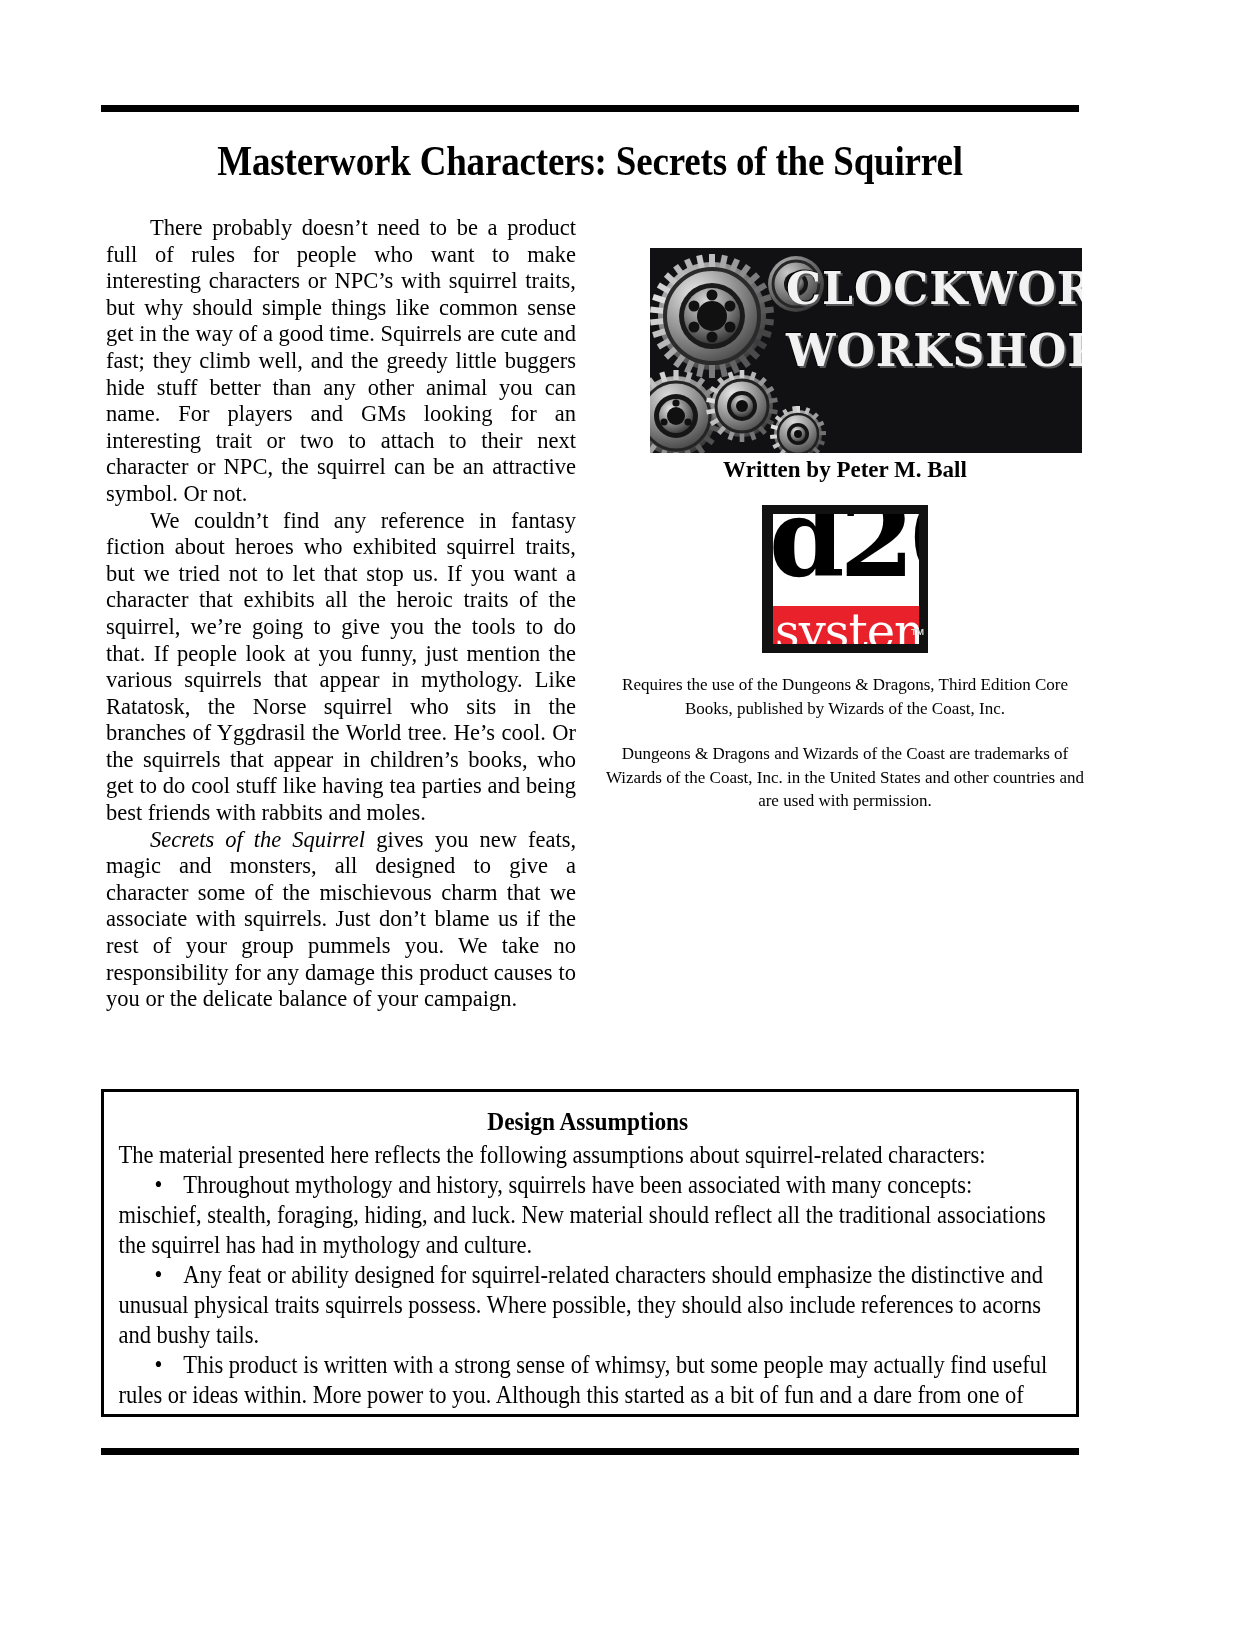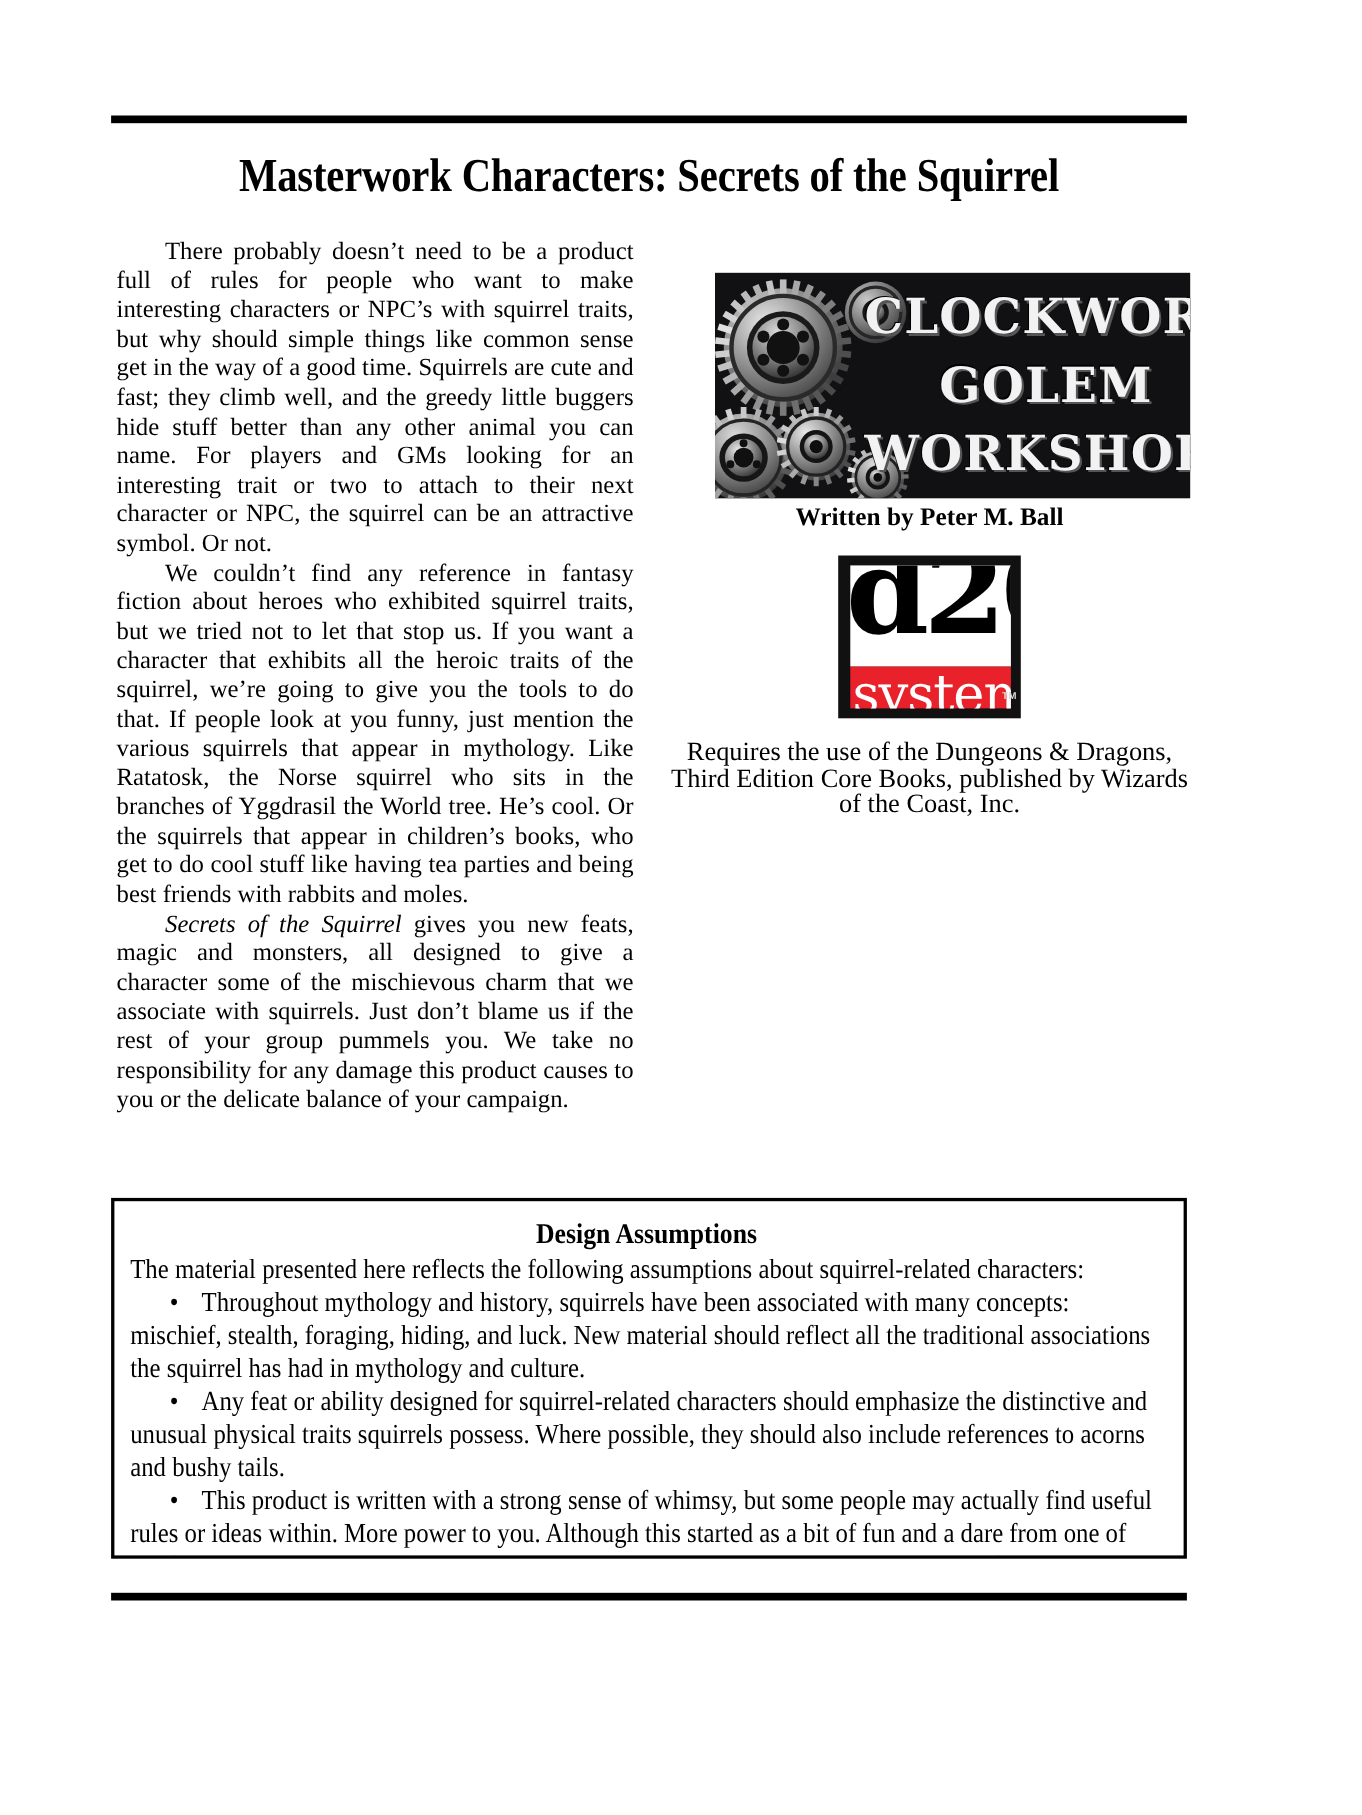--- a/index.html
+++ b/index.html
@@ -83,21 +83,21 @@
     position:absolute;left:2px;top:-11px;color:#fff;
     font-family:"DejaVu Serif","Liberation Serif",serif;
     font-size:48px;line-height:48px;letter-spacing:-1px;margin-top:12px;
   }
   .d20 .tm{
     position:absolute;right:4px;bottom:16px;color:#ddd;
     font-size:9px;font-weight:bold;font-family:"Liberation Sans",sans-serif;
   }
 
   
-  .legal{margin-top:20px;font-size:24px;line-height:23.5px;}
+  .legal{margin-top:20px;font-size:17px;line-height:23.5px;}
   .legal.center{text-align:center;}
   .legal.just{text-align:justify;}
   .legal.b2{margin-top:22px;}
   .legal.b3{margin-top:22px;}
 
   
   .box{
     position:absolute;left:101px;top:1089px;width:978px;height:328px;
     border:3px solid #000;box-sizing:border-box;overflow:hidden;
     font-family:"Liberation Serif","DejaVu Serif",serif;
@@ -463,40 +463,40 @@
           <g transform="translate(146,36)">
             <circle r="28" fill="url(#gmet)" opacity="0.85"></circle>
             <circle r="23" fill="none" stroke="#262626" stroke-width="3"></circle>
             <circle r="12" fill="#151515"></circle>
             <circle r="8" fill="url(#gmet2)"></circle>
           </g>
         </svg>
       </div>
       <div class="btext">
         <div class="b1">CLOCKWORK</div>
-        <div class="b2">GOLEM</div>
         <div class="b3">WORKSHOP</div>
       </div>
     </div>
 
     <div class="byline">Written by Peter M. Ball</div>
 
     <div class="d20wrap">
       <div class="d20">
         <div class="field">
           <span>d20</span>
         </div>
         <div class="band">
           <span>system</span>
         </div>
         <div class="tm">TM</div>
       </div>
     </div>
 
     <div class="legal center">Requires the use of the Dungeons &amp; Dragons, Third Edition Core Books, published by Wizards of the Coast, Inc.</div>
+    <div class="legal center b2">Dungeons &amp; Dragons and Wizards of the Coast are trademarks of Wizards of the Coast, Inc. in the United States and other countries and are used with permission.</div>
 
   </div>
 
   <div class="box">
     <div class="inner">
       <h2>Design Assumptions</h2>
       <p>The material presented here reflects the following assumptions about squirrel-related characters:</p>
       <p class="bullet"><span class="bl">•</span><span>Throughout mythology and history, squirrels have been associated with many concepts: mischief, stealth, foraging, hiding, and luck.  New material should reflect all the traditional associations the squirrel has had in mythology and culture.</span></p>
       <p class="bullet"><span class="bl">•</span><span>Any feat or ability designed for squirrel-related characters should emphasize the distinctive and unusual physical traits squirrels possess. Where possible, they should also include references to acorns and bushy tails.</span></p>
       <p class="bullet"><span class="bl">•</span><span>This product is written with a strong sense of whimsy, but some people may actually find useful rules or ideas within.  More power to you.  Although this started as a bit of fun and a dare from one of my friends, it should contain everything you need to irritate people who hate squirrels if you include it in your game. Give them hell for me.</span></p>

